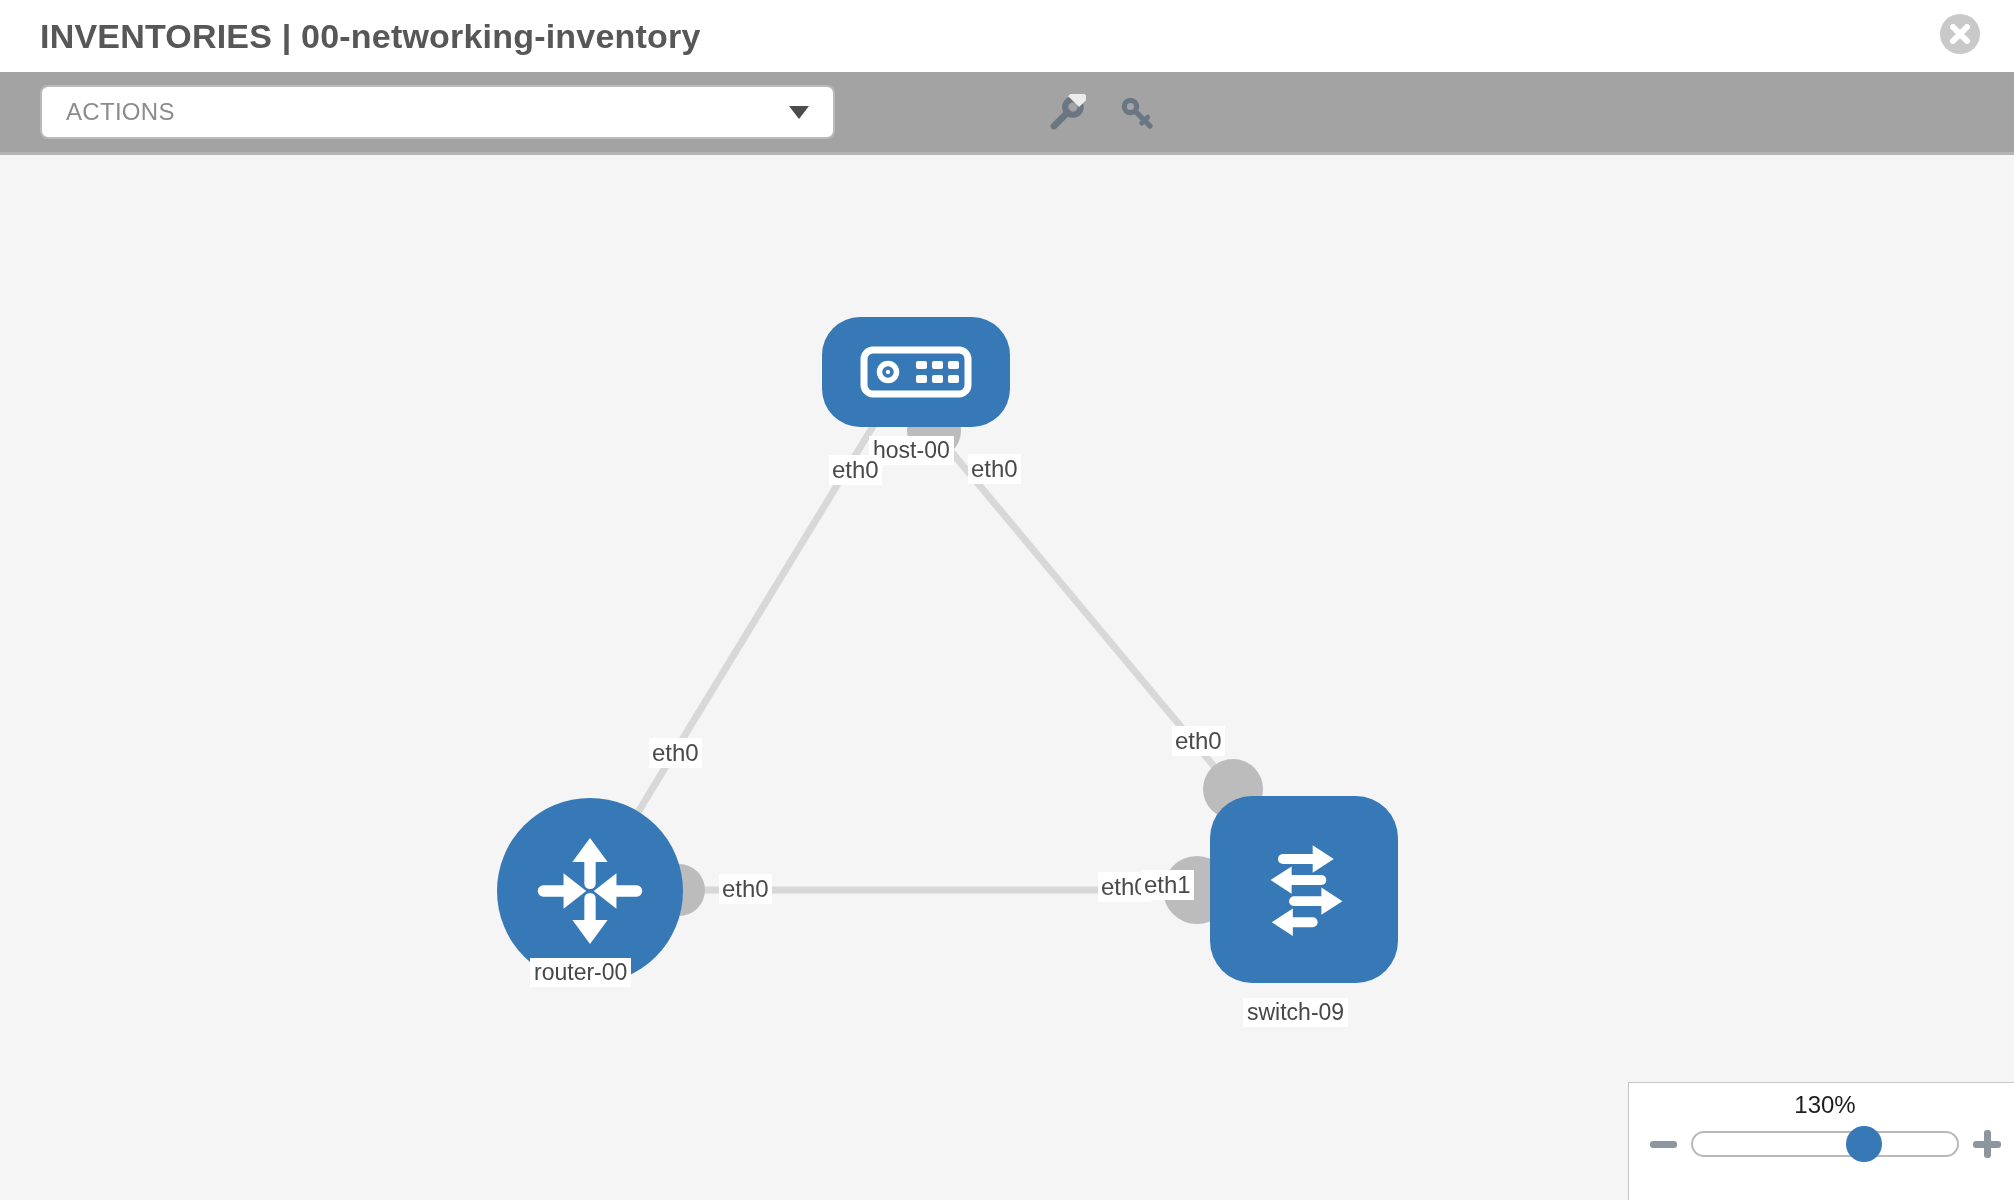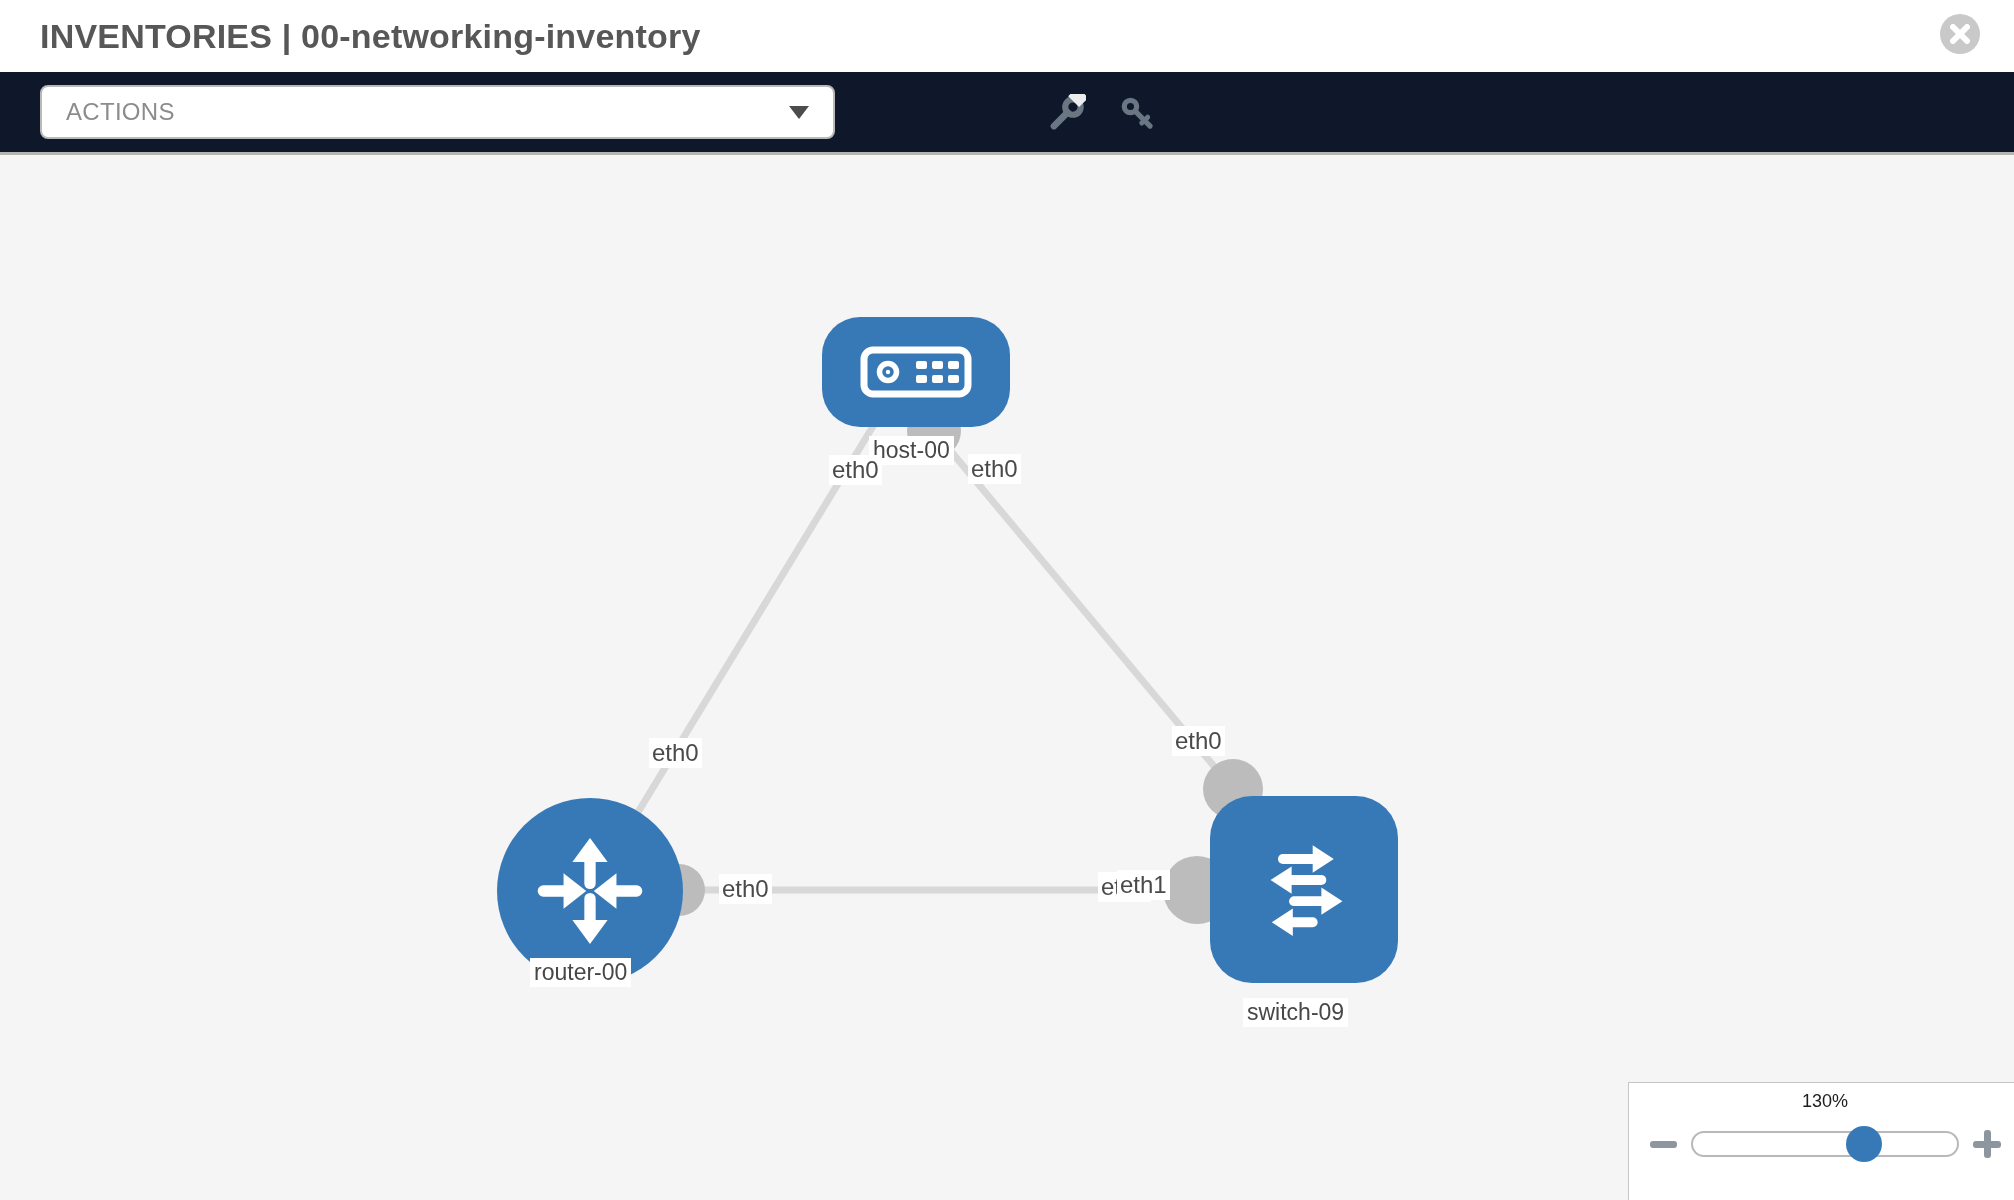--- a/index.html
+++ b/index.html
@@ -7,21 +7,21 @@
   *{box-sizing:border-box;}
 
   
   .header{position:absolute;left:0;top:0;width:2014px;height:72px;background:#fff;}
   .page-title{position:absolute;left:40px;top:50%;transform:translateY(-50%);
     font-size:34px;font-weight:700;color:#575757;letter-spacing:.2px;white-space:nowrap;}
   .close-btn{position:absolute;right:34px;top:14px;width:40px;height:40px;border-radius:50%;
     background:#c9c9c9;display:flex;align-items:center;justify-content:center;cursor:pointer;}
 
   
-  .toolbar{position:absolute;left:0;top:72px;width:2014px;height:83px;background:#0f172a;
+  .toolbar{position:absolute;left:0;top:72px;width:2014px;height:83px;background:#a3a3a3;
     border-bottom:3px solid #b5b5b5;}
   .select{position:absolute;top:13px;height:54px;background:#fff;border:2px solid #b9b9b9;
     border-radius:8px;display:flex;align-items:center;cursor:pointer;}
   .select .sel-label{margin-left:24px;font-size:24px;color:#8c8c8c;letter-spacing:.3px;}
   .caret{position:absolute;right:24px;top:50%;margin-top:-6px;width:0;height:0;
     border-left:10px solid transparent;border-right:10px solid transparent;
     border-top:13px solid #4c4c4c;}
   .select.actions{left:40px;width:795px;}
   .select.search{left:1185px;width:792px;}
   .select.search .sel-label{color:#939ba3;}
@@ -42,21 +42,21 @@
 
   .node-label{position:absolute;background:#fff;color:#474747;font-size:23px;
     padding:1px 4px;white-space:nowrap;}
   .if-label{position:absolute;background:#fff;color:#4a4a4a;font-size:24px;
     padding:1px 3px;white-space:nowrap;}
 
   
   .zoom-panel{position:absolute;left:1628px;top:1082px;width:386px;height:118px;background:#fff;
     border-left:1px solid #c6c6c6;border-top:1px solid #c6c6c6;}
   .zoom-level{position:absolute;left:62px;top:8px;width:268px;text-align:center;
-    font-size:18px;color:#1d1d1d;}
+    font-size:24px;color:#1d1d1d;}
   .zoom-minus{position:absolute;left:21px;top:58px;width:27px;height:7px;border-radius:3px;
     background:#8d959e;cursor:pointer;}
   .zoom-plus{position:absolute;left:344px;top:47px;width:28px;height:28px;cursor:pointer;}
   .zoom-plus::before{content:"";position:absolute;left:0;top:11px;width:28px;height:7px;
     border-radius:3px;background:#8d959e;}
   .zoom-plus::after{content:"";position:absolute;left:10.5px;top:0;width:7px;height:28px;
     border-radius:3px;background:#8d959e;}
   .zoom-track{position:absolute;left:62px;top:48px;width:268px;height:26px;background:#fff;
     border:2px solid #b9b9b9;border-radius:14px;cursor:pointer;}
   .zoom-thumb{position:absolute;left:217px;top:43px;width:36px;height:36px;border-radius:50%;
@@ -172,21 +172,21 @@
   <div class="node-label" style="left:869px;top:281px;">host-00</div>
   <div class="node-label" style="left:530px;top:803px;">router-00</div>
   <div class="node-label" style="left:1243px;top:843px;">switch-09</div>
 
   <div class="if-label" style="left:829px;top:300px;">eth0</div>
   <div class="if-label" style="left:968px;top:299px;">eth0</div>
   <div class="if-label" style="left:649px;top:583px;">eth0</div>
   <div class="if-label" style="left:719px;top:719px;">eth0</div>
   <div class="if-label" style="left:1172px;top:571px;">eth0</div>
   <div class="if-label" style="left:1098px;top:717px;">eth0</div>
-  <div class="if-label" style="left:1117px;top:715px;">eth1</div>
+  <div class="if-label" style="left:1141px;top:715px;">eth1</div>
 </div>
 
 <div class="zoom-panel">
   <div class="zoom-level">130%</div>
   <div class="zoom-minus"></div>
   <div class="zoom-track"></div>
   <div class="zoom-thumb"></div>
   <div class="zoom-plus"></div>
 </div>
 

